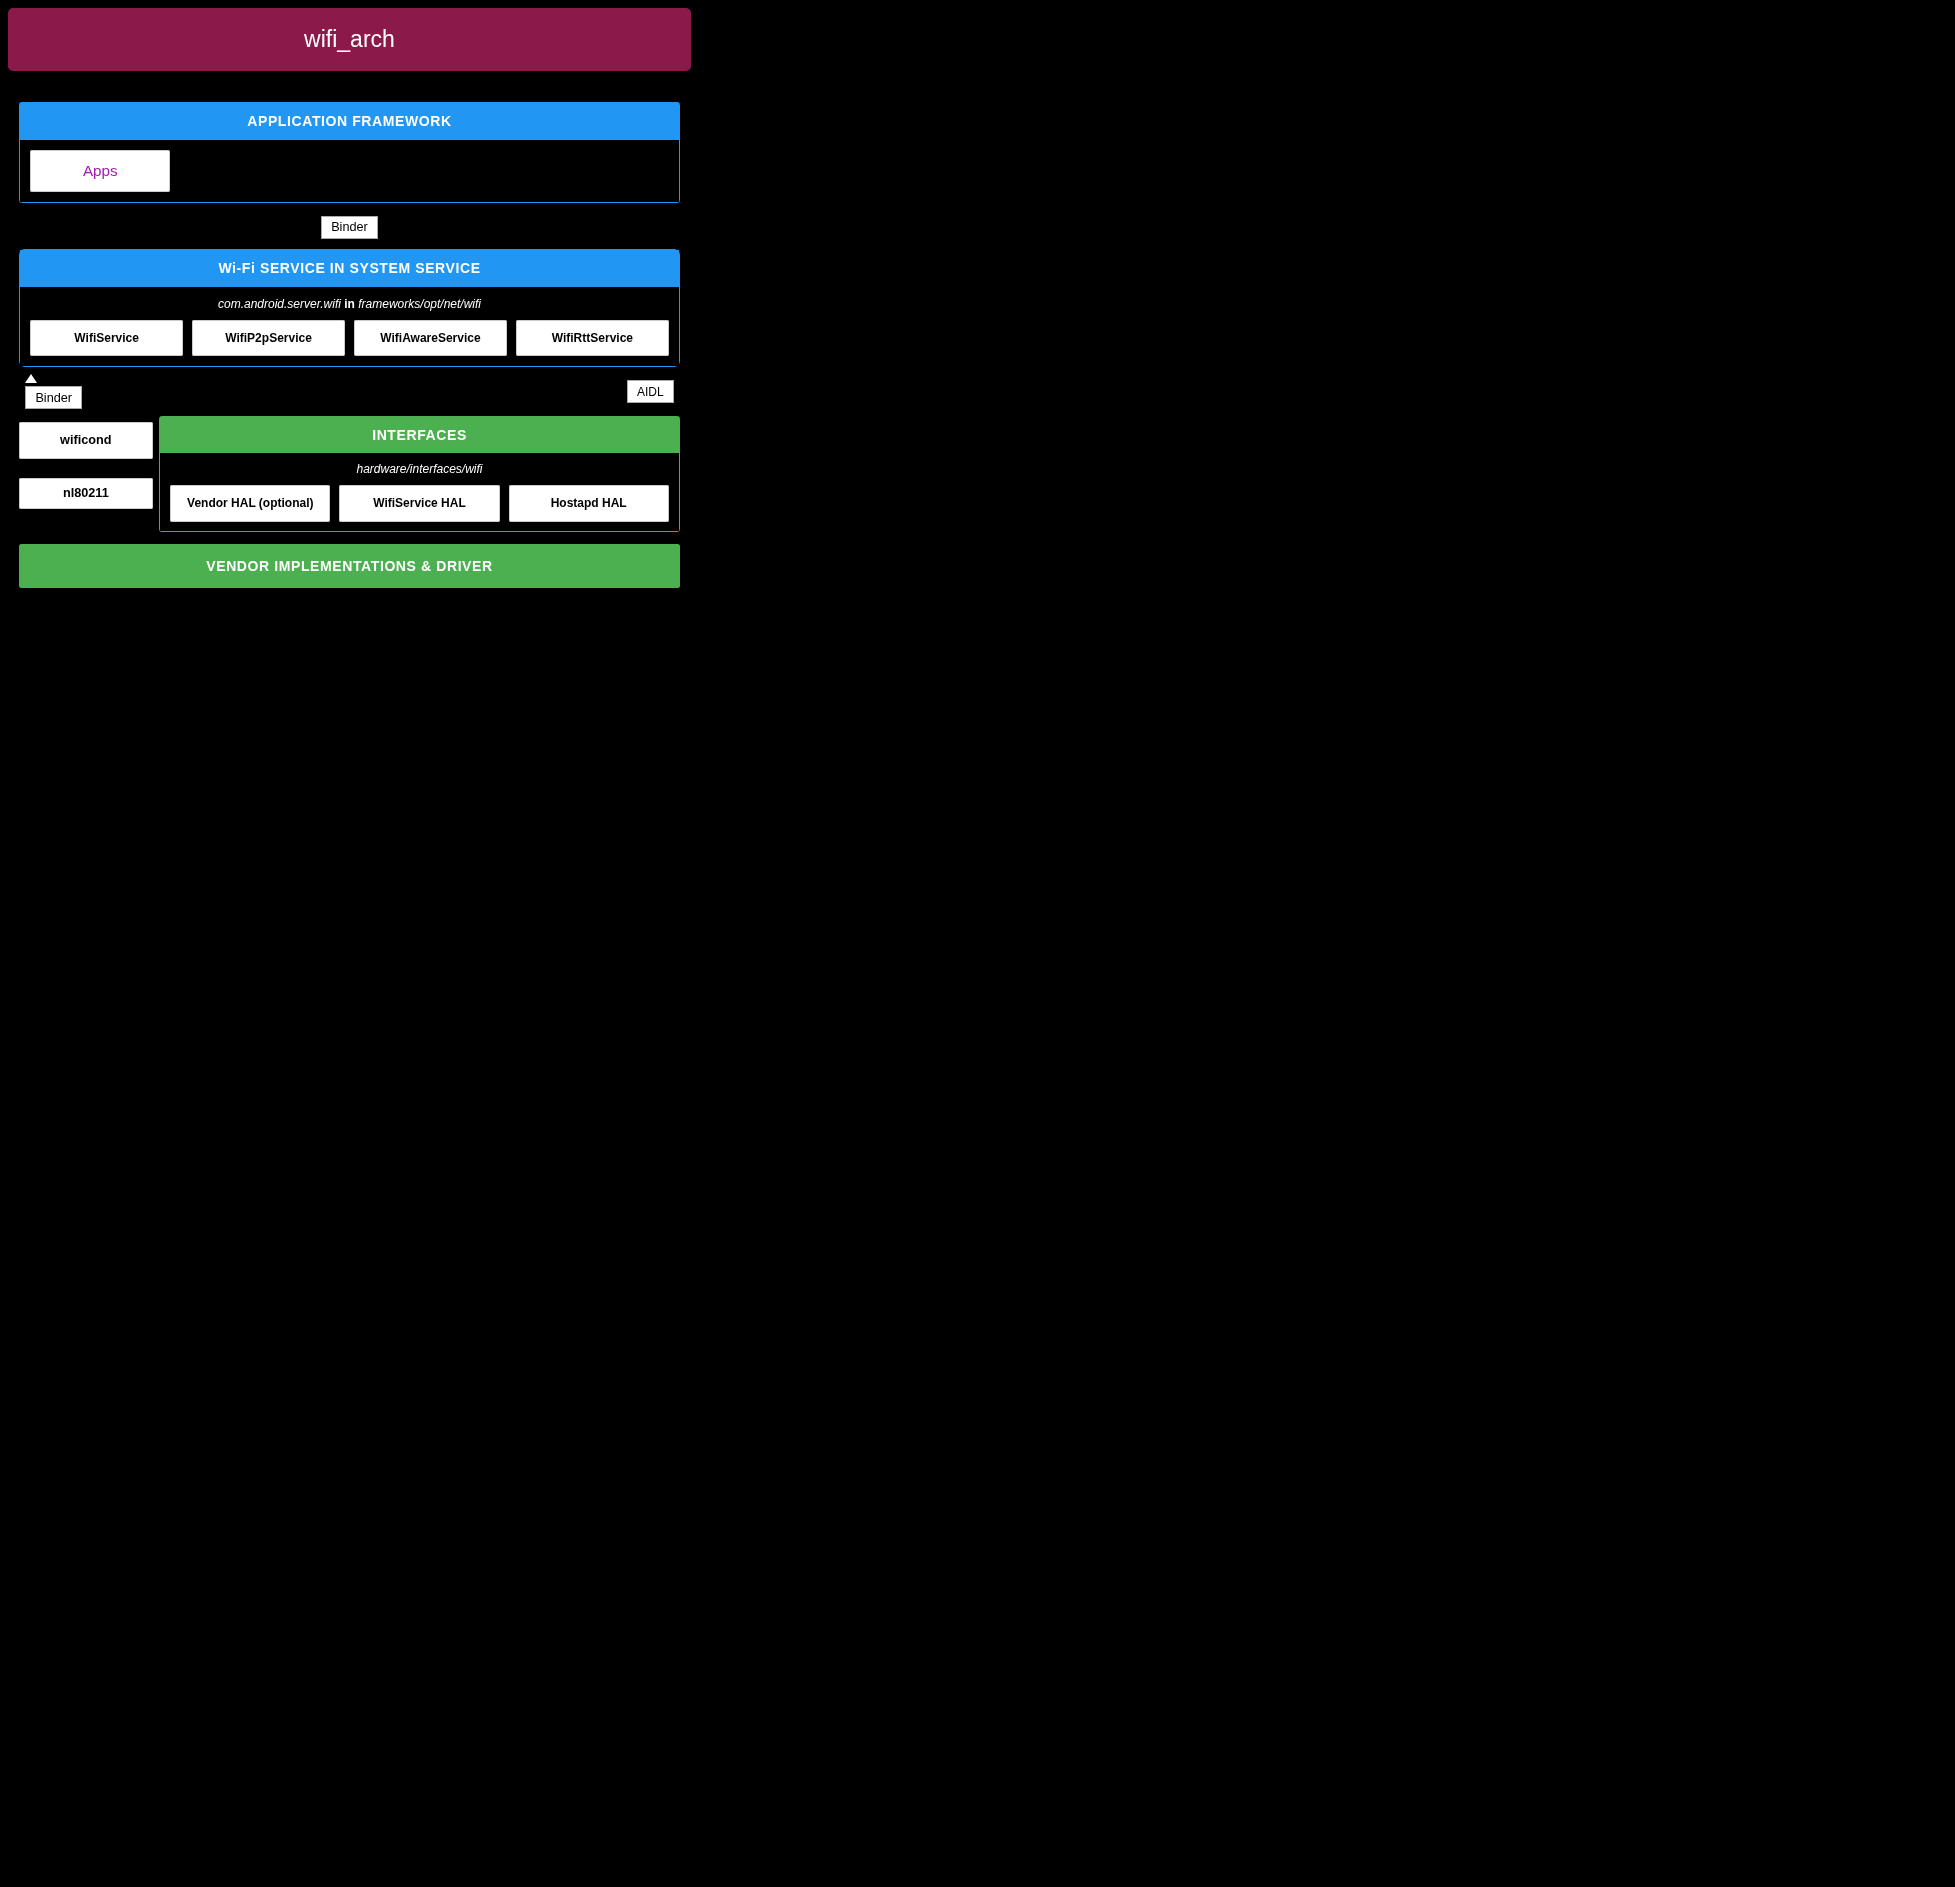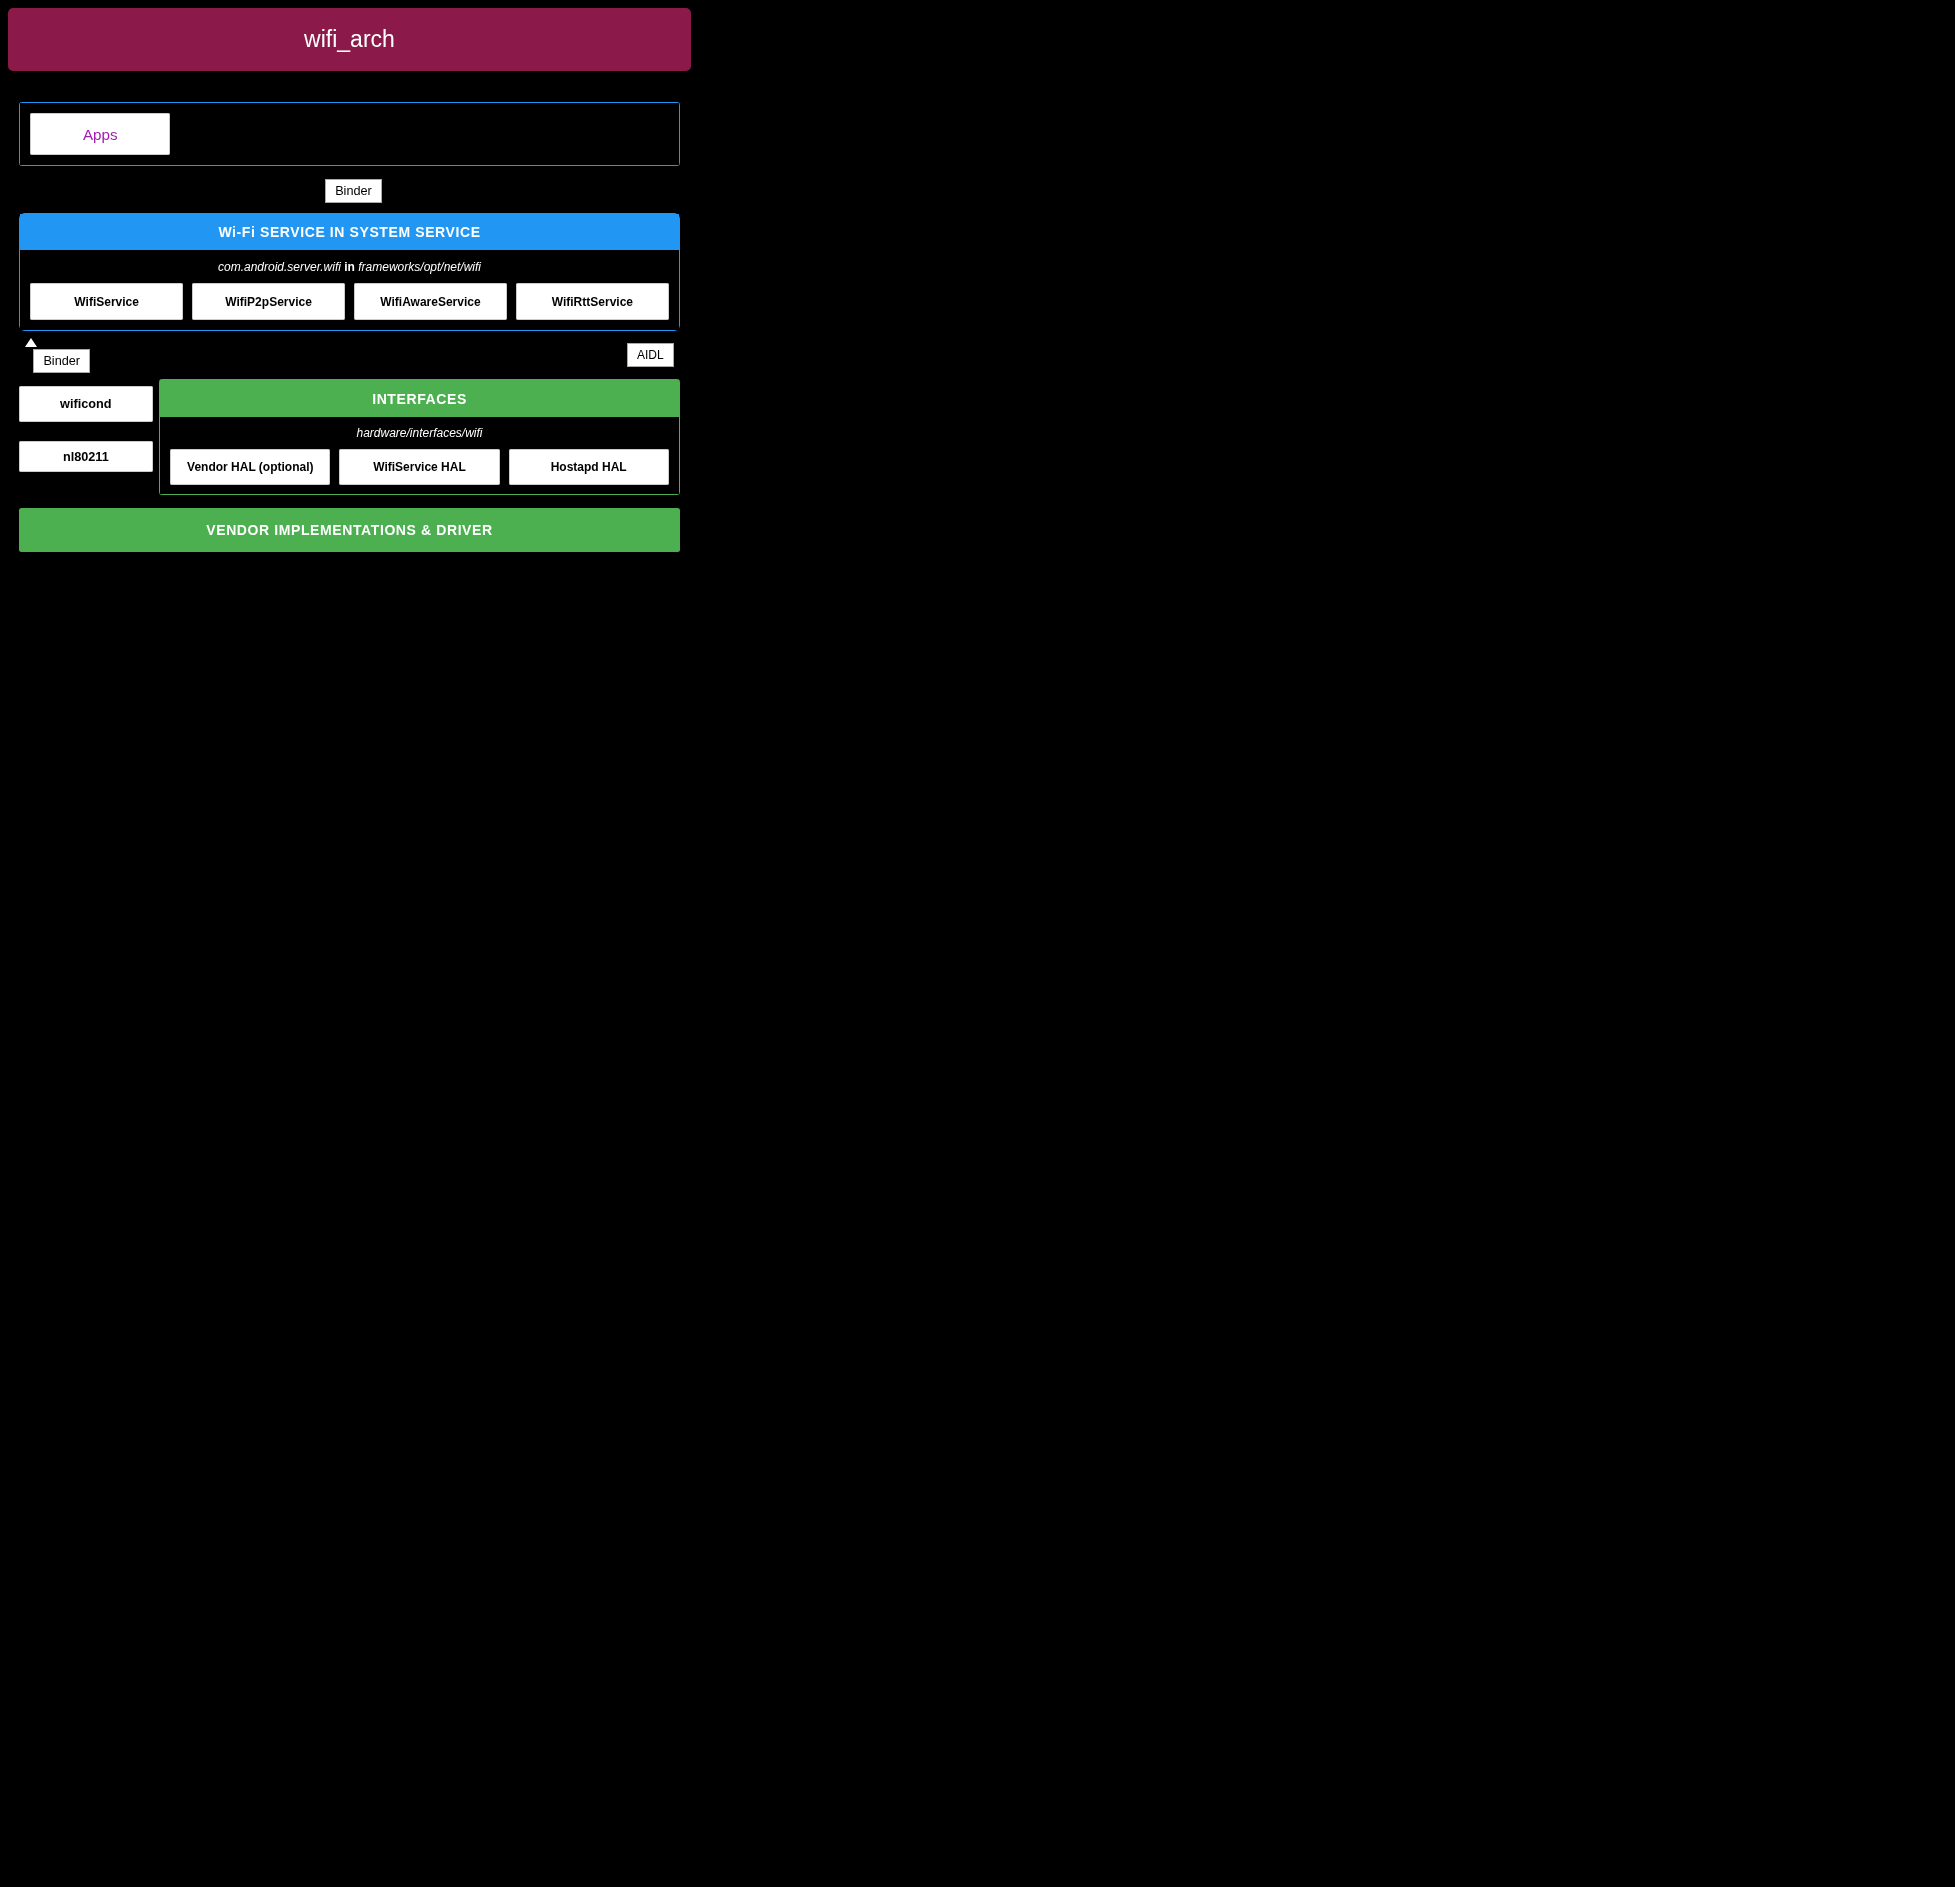--- a/index.html
+++ b/index.html
@@ -83,21 +83,20 @@
 
     
     .binder-label {
       display: inline-block;
       background: white;
       color: black;
       font-size: 12.7px;
       font-weight: 500;
       padding: 3.8px 9px;
       border: 0.6px solid #aaa;
-      margin-left: 8px;
     }
 
     .binder-center {
       text-align: center;
       margin: 10.2px 0;
     }
 
     
     .wifi-service-section {
       border: 1.9px solid #2196F3;
@@ -276,20 +275,23 @@
 </head>
 <body>
 
 <div class="title-bar">
   <span>wifi_arch</span>
 </div>
 
 <div class="main-content">
 
   <div class="app-framework-section">
+    <div class="section-header-blue">
+      <span>APPLICATION FRAMEWORK</span>
+    </div>
     <div class="section-body">
       <div class="apps-row">
         <div class="box-white apps-box">
           <span>Apps</span>
         </div>
       </div>
     </div>
   </div>
 
   <div class="binder-center">

